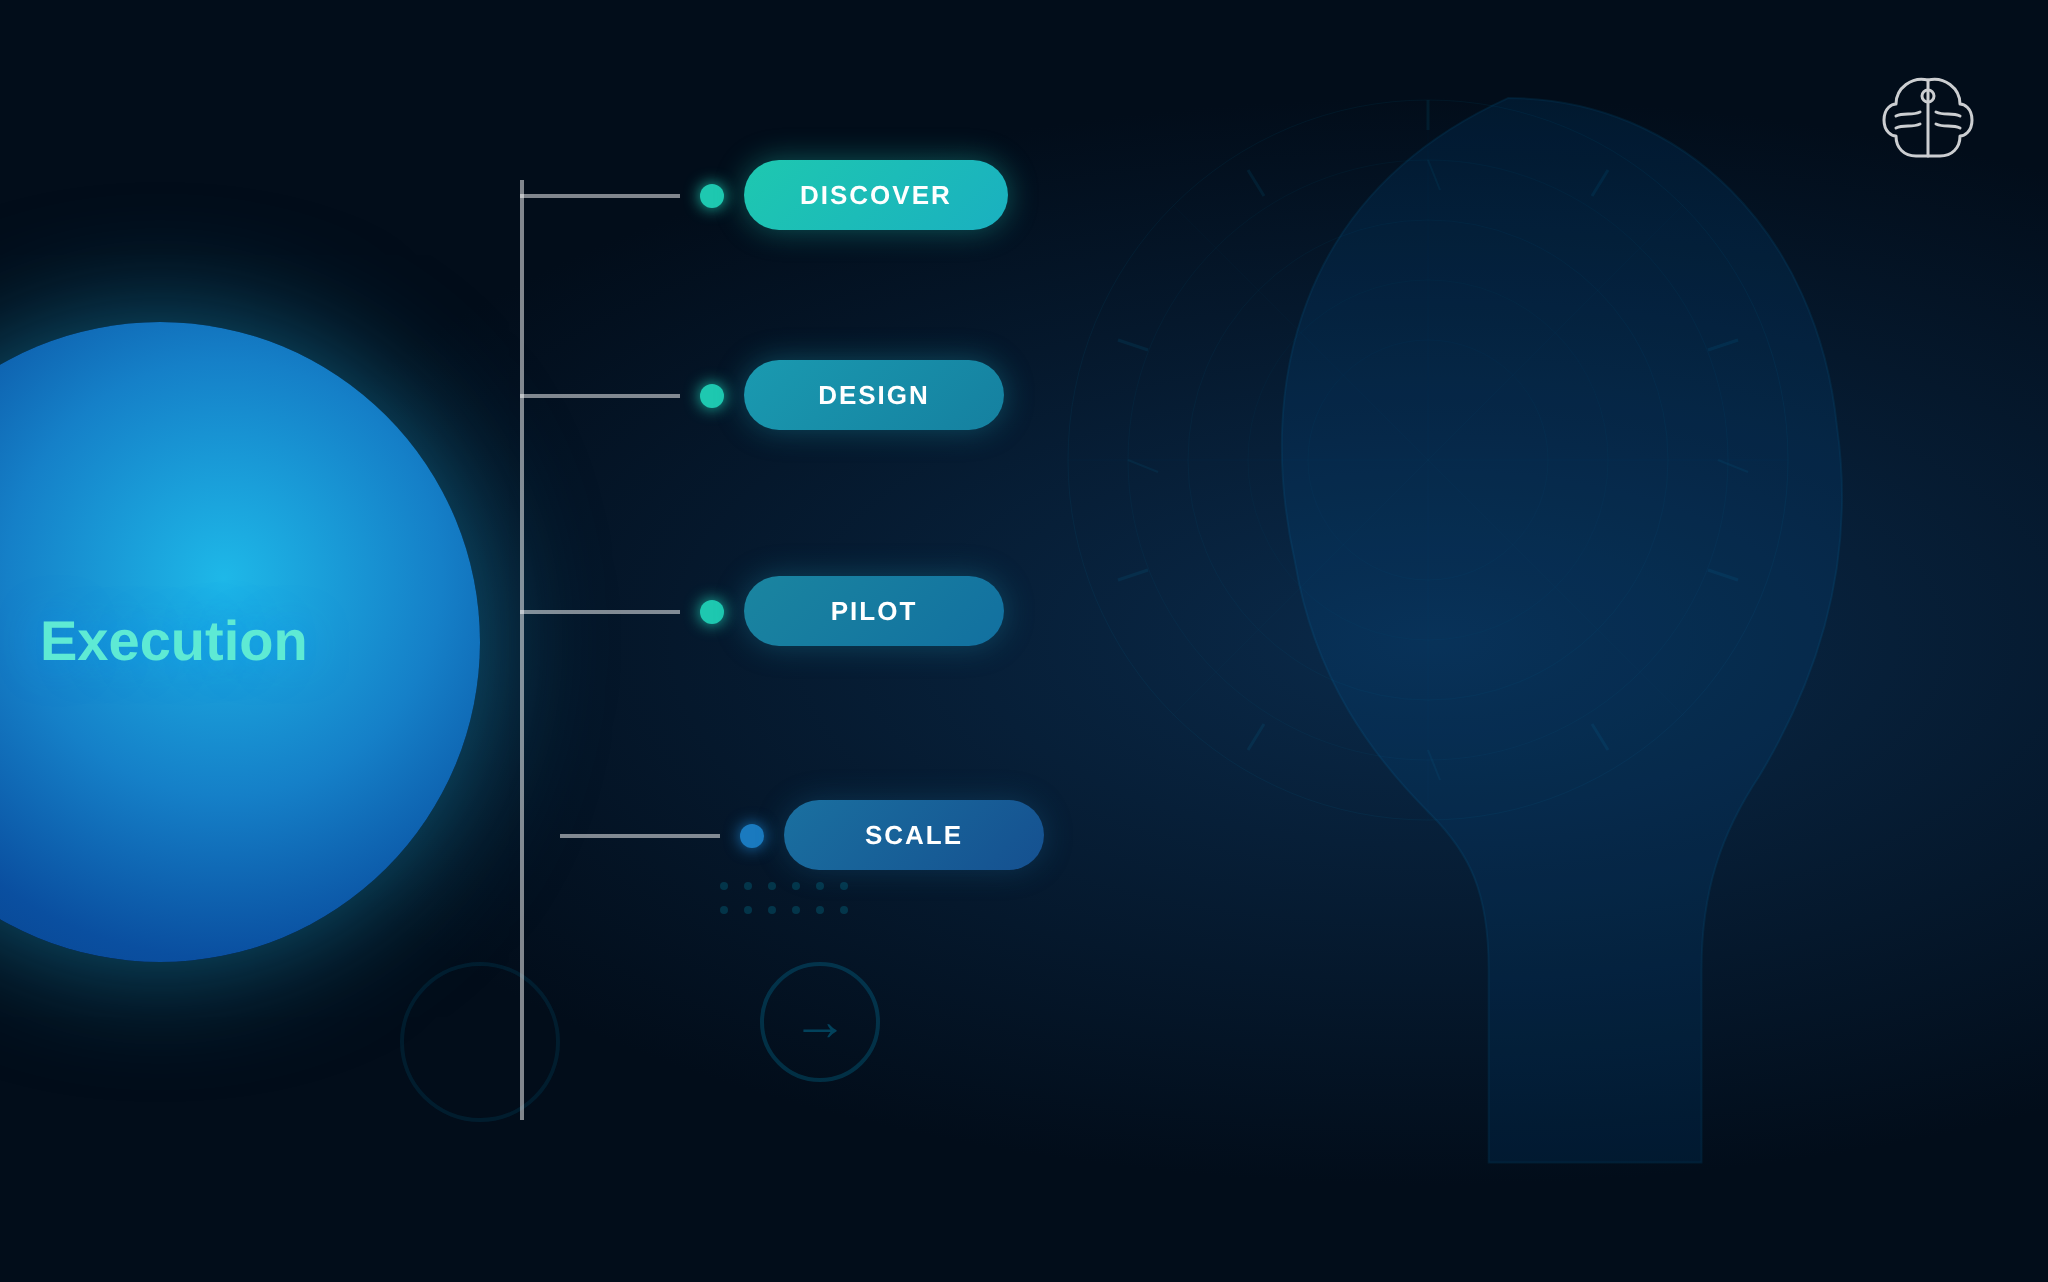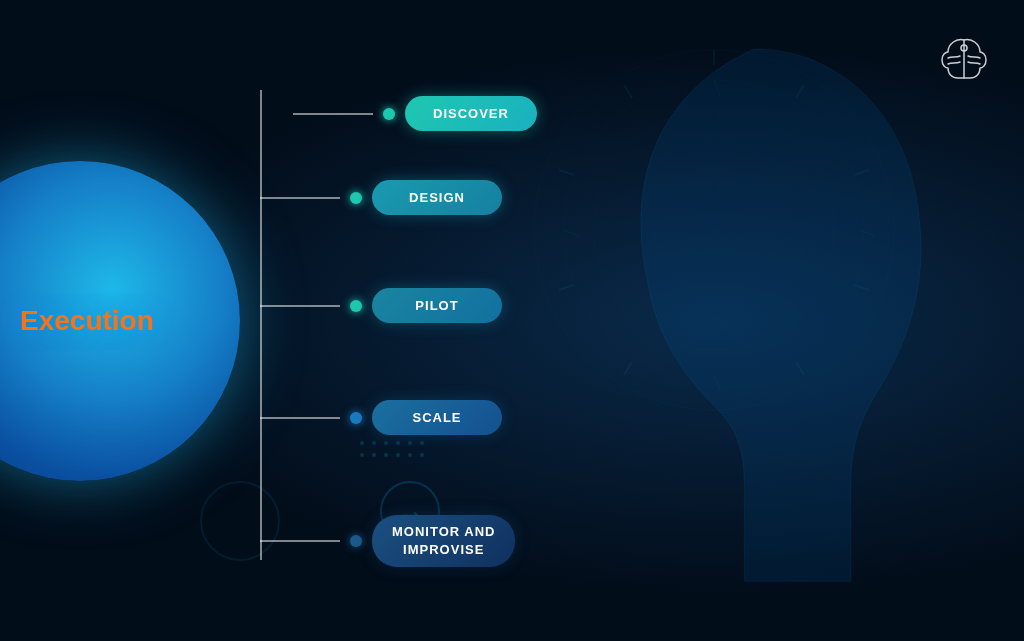--- a/index.html
+++ b/index.html
@@ -40,21 +40,21 @@
       border-radius: 50%;
       background: radial-gradient(circle at 60% 40%, #1eb8e8, #1580c8 40%, #0a4fa0 70%, #063a80);
       box-shadow: 0 0 60px rgba(30,180,230,0.5);
     }
 
     .playbook-title {
       position: absolute;
       left: 20px;
       top: 50%;
       transform: translateY(-50%);
-      color: #f97316;
+      color: #5eead4;
       font-size: 28px;
       font-weight: bold;
       line-height: 1.3;
       text-shadow: 0 0 20px rgba(0,150,255,0.5);
       z-index: 10;
     }
 
     
     .tree-container {
       position: absolute;
@@ -127,24 +127,24 @@
     .pill-blue-mid {
       background: linear-gradient(135deg, #1a70a0, #155090);
       box-shadow: 0 0 15px rgba(26,112,160,0.3);
     }
     .pill-blue-dark {
       background: linear-gradient(135deg, #1a5080, #103060);
       box-shadow: 0 0 15px rgba(26,80,128,0.3);
     }
 
     
-    .branch-1 { top: 36px; padding-left: 33px; }
+    .branch-1 { top: 20px; }
     .branch-2 { top: 120px; align-items: center; }
     .branch-3 { top: 228px; }
-    .branch-4 { top: 340px; }
+    .branch-4 { top: 340px; margin-left: 20px; }
     .branch-5 { top: 455px; }
 
     
     .brain-icon {
       position: absolute;
       top: 30px;
       right: 30px;
       width: 60px;
       height: 60px;
       opacity: 0.8;
@@ -313,20 +313,13 @@
   </div>
 
   <div class="branch branch-4">
     <div class="horizontal-line"></div>
     <div class="dot dot-blue"></div>
     <div class="pill pill-blue-mid">
       <span>SCALE</span>
     </div>
   </div>
 
-  <div class="branch branch-5">
-    <div class="horizontal-line"></div>
-    <div class="dot dot-dark"></div>
-    <div class="pill pill-blue-dark" style="min-width:140px; line-height:1.4; padding: 8px 20px;">
-      MONITOR AND<br>IMPROVISE
-    </div>
-  </div>
 </div>
 
 </body></html>

